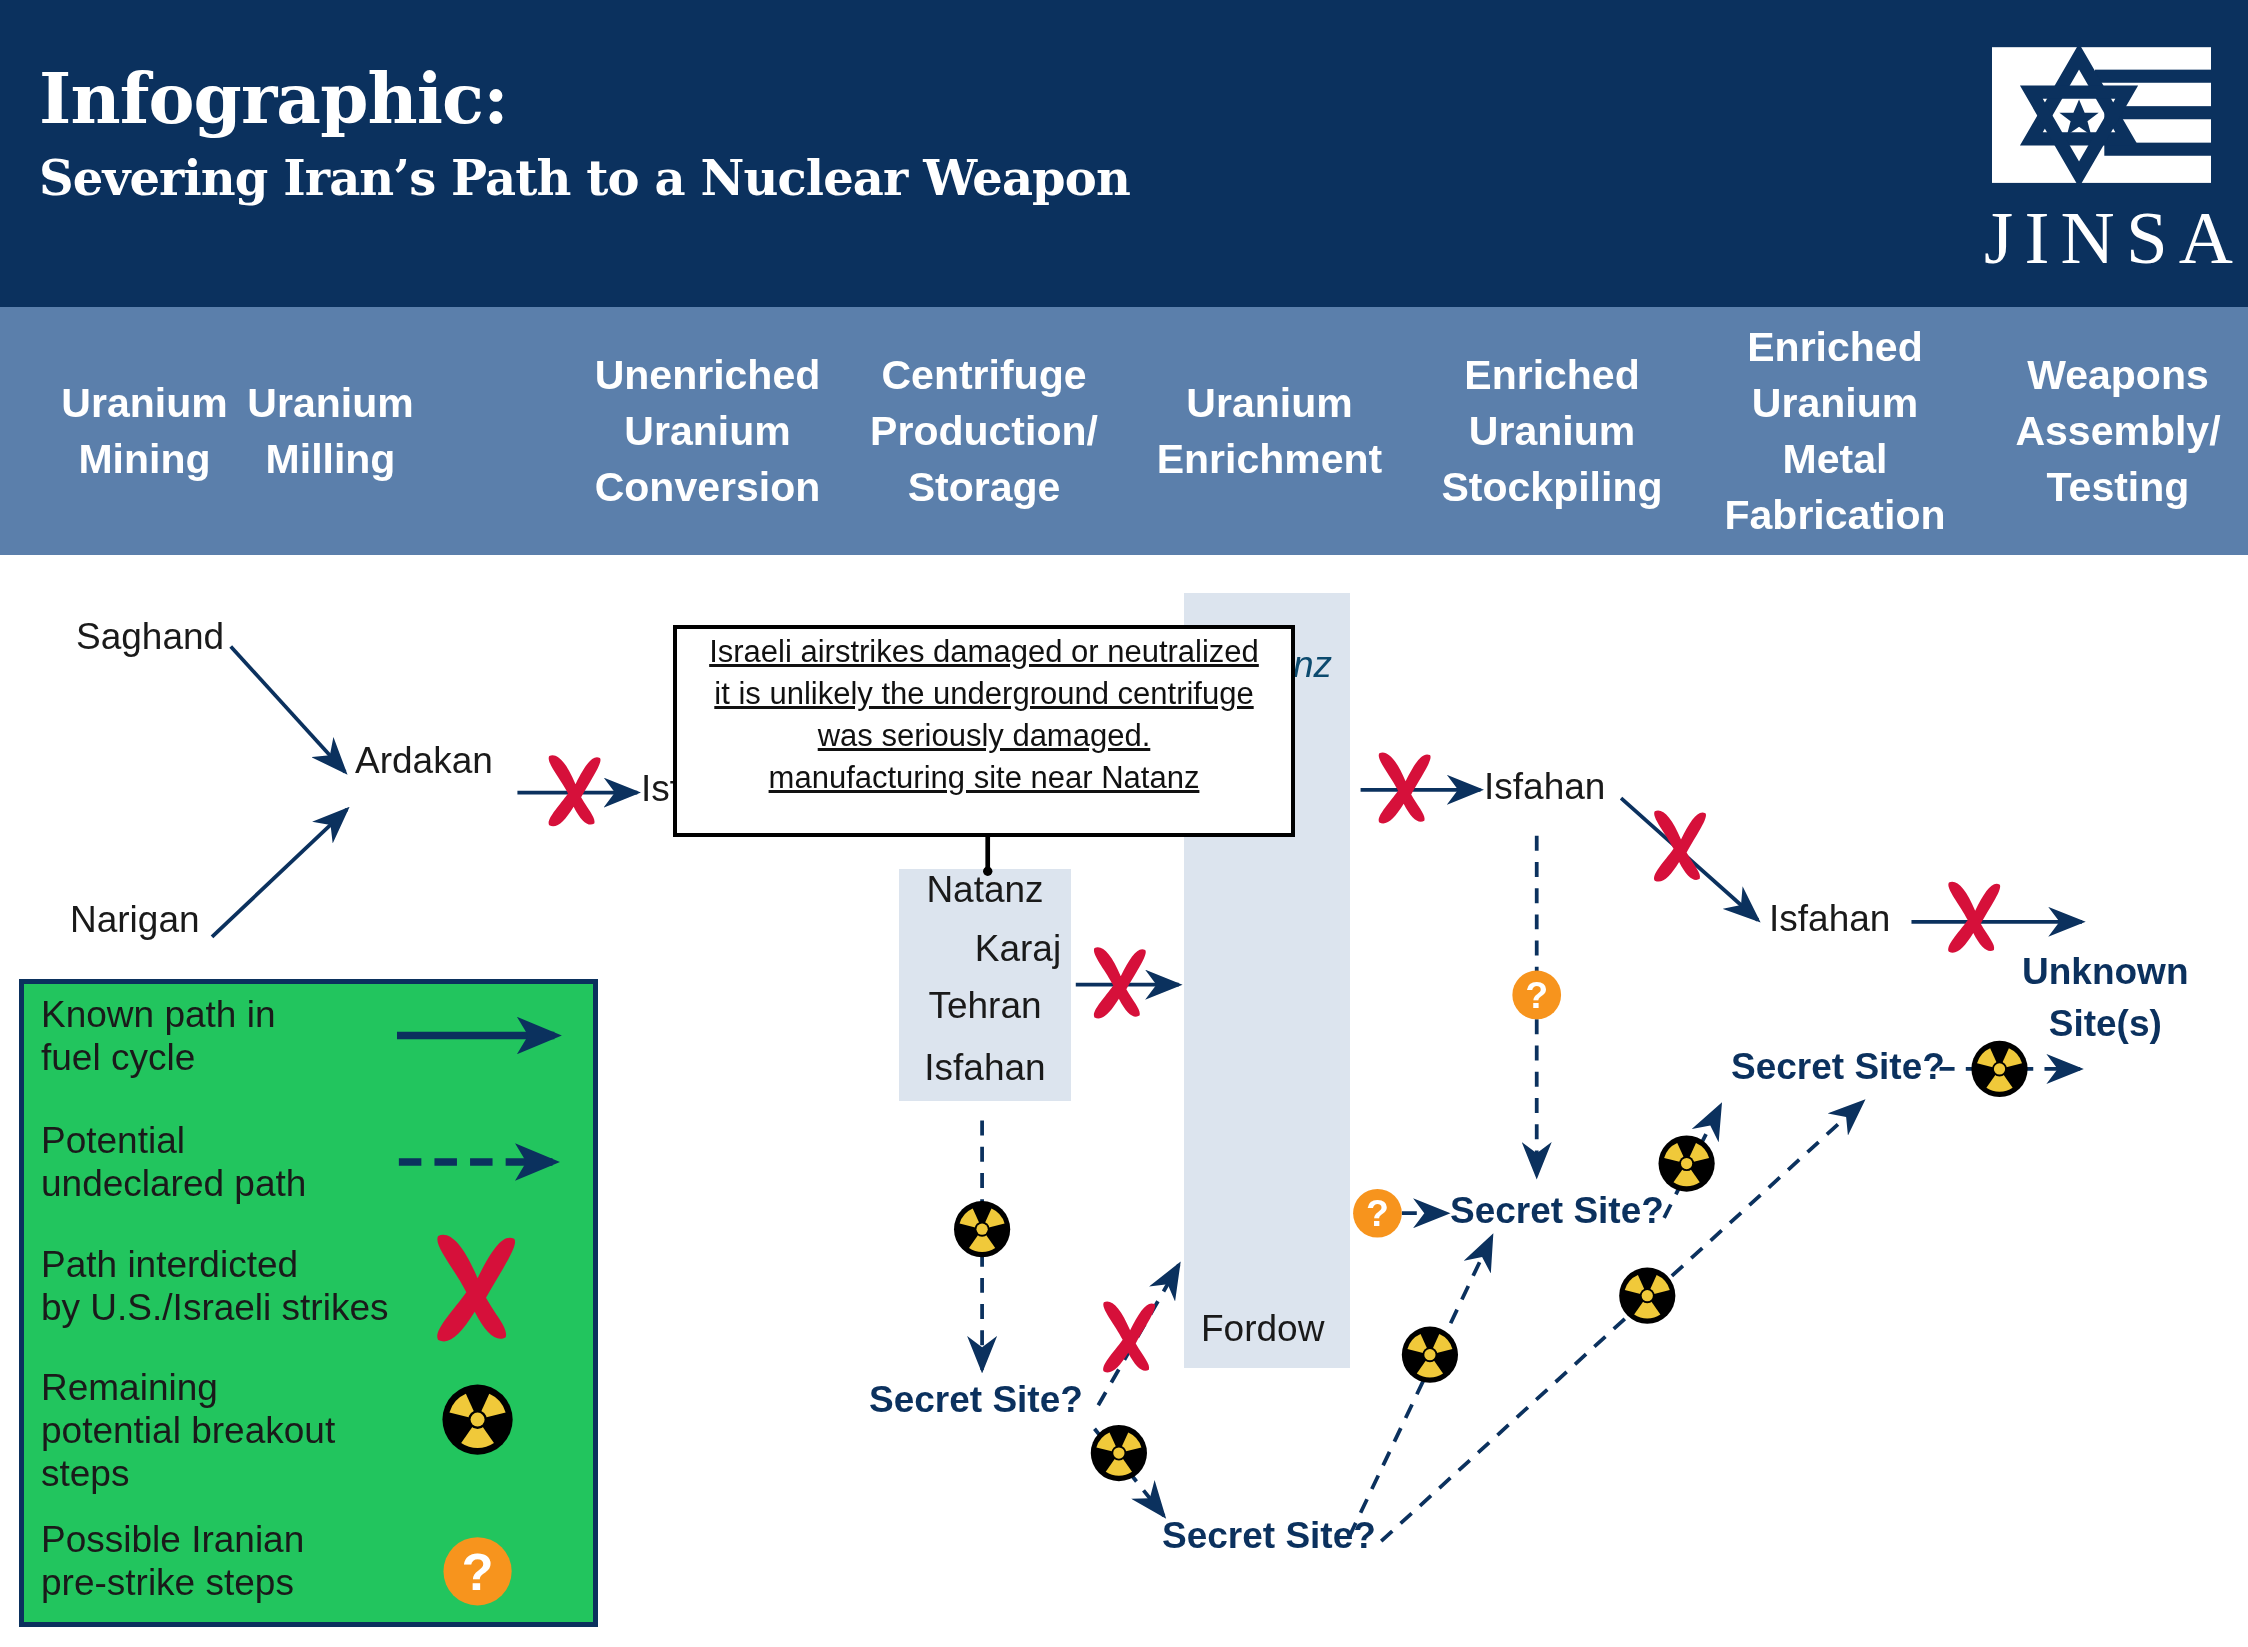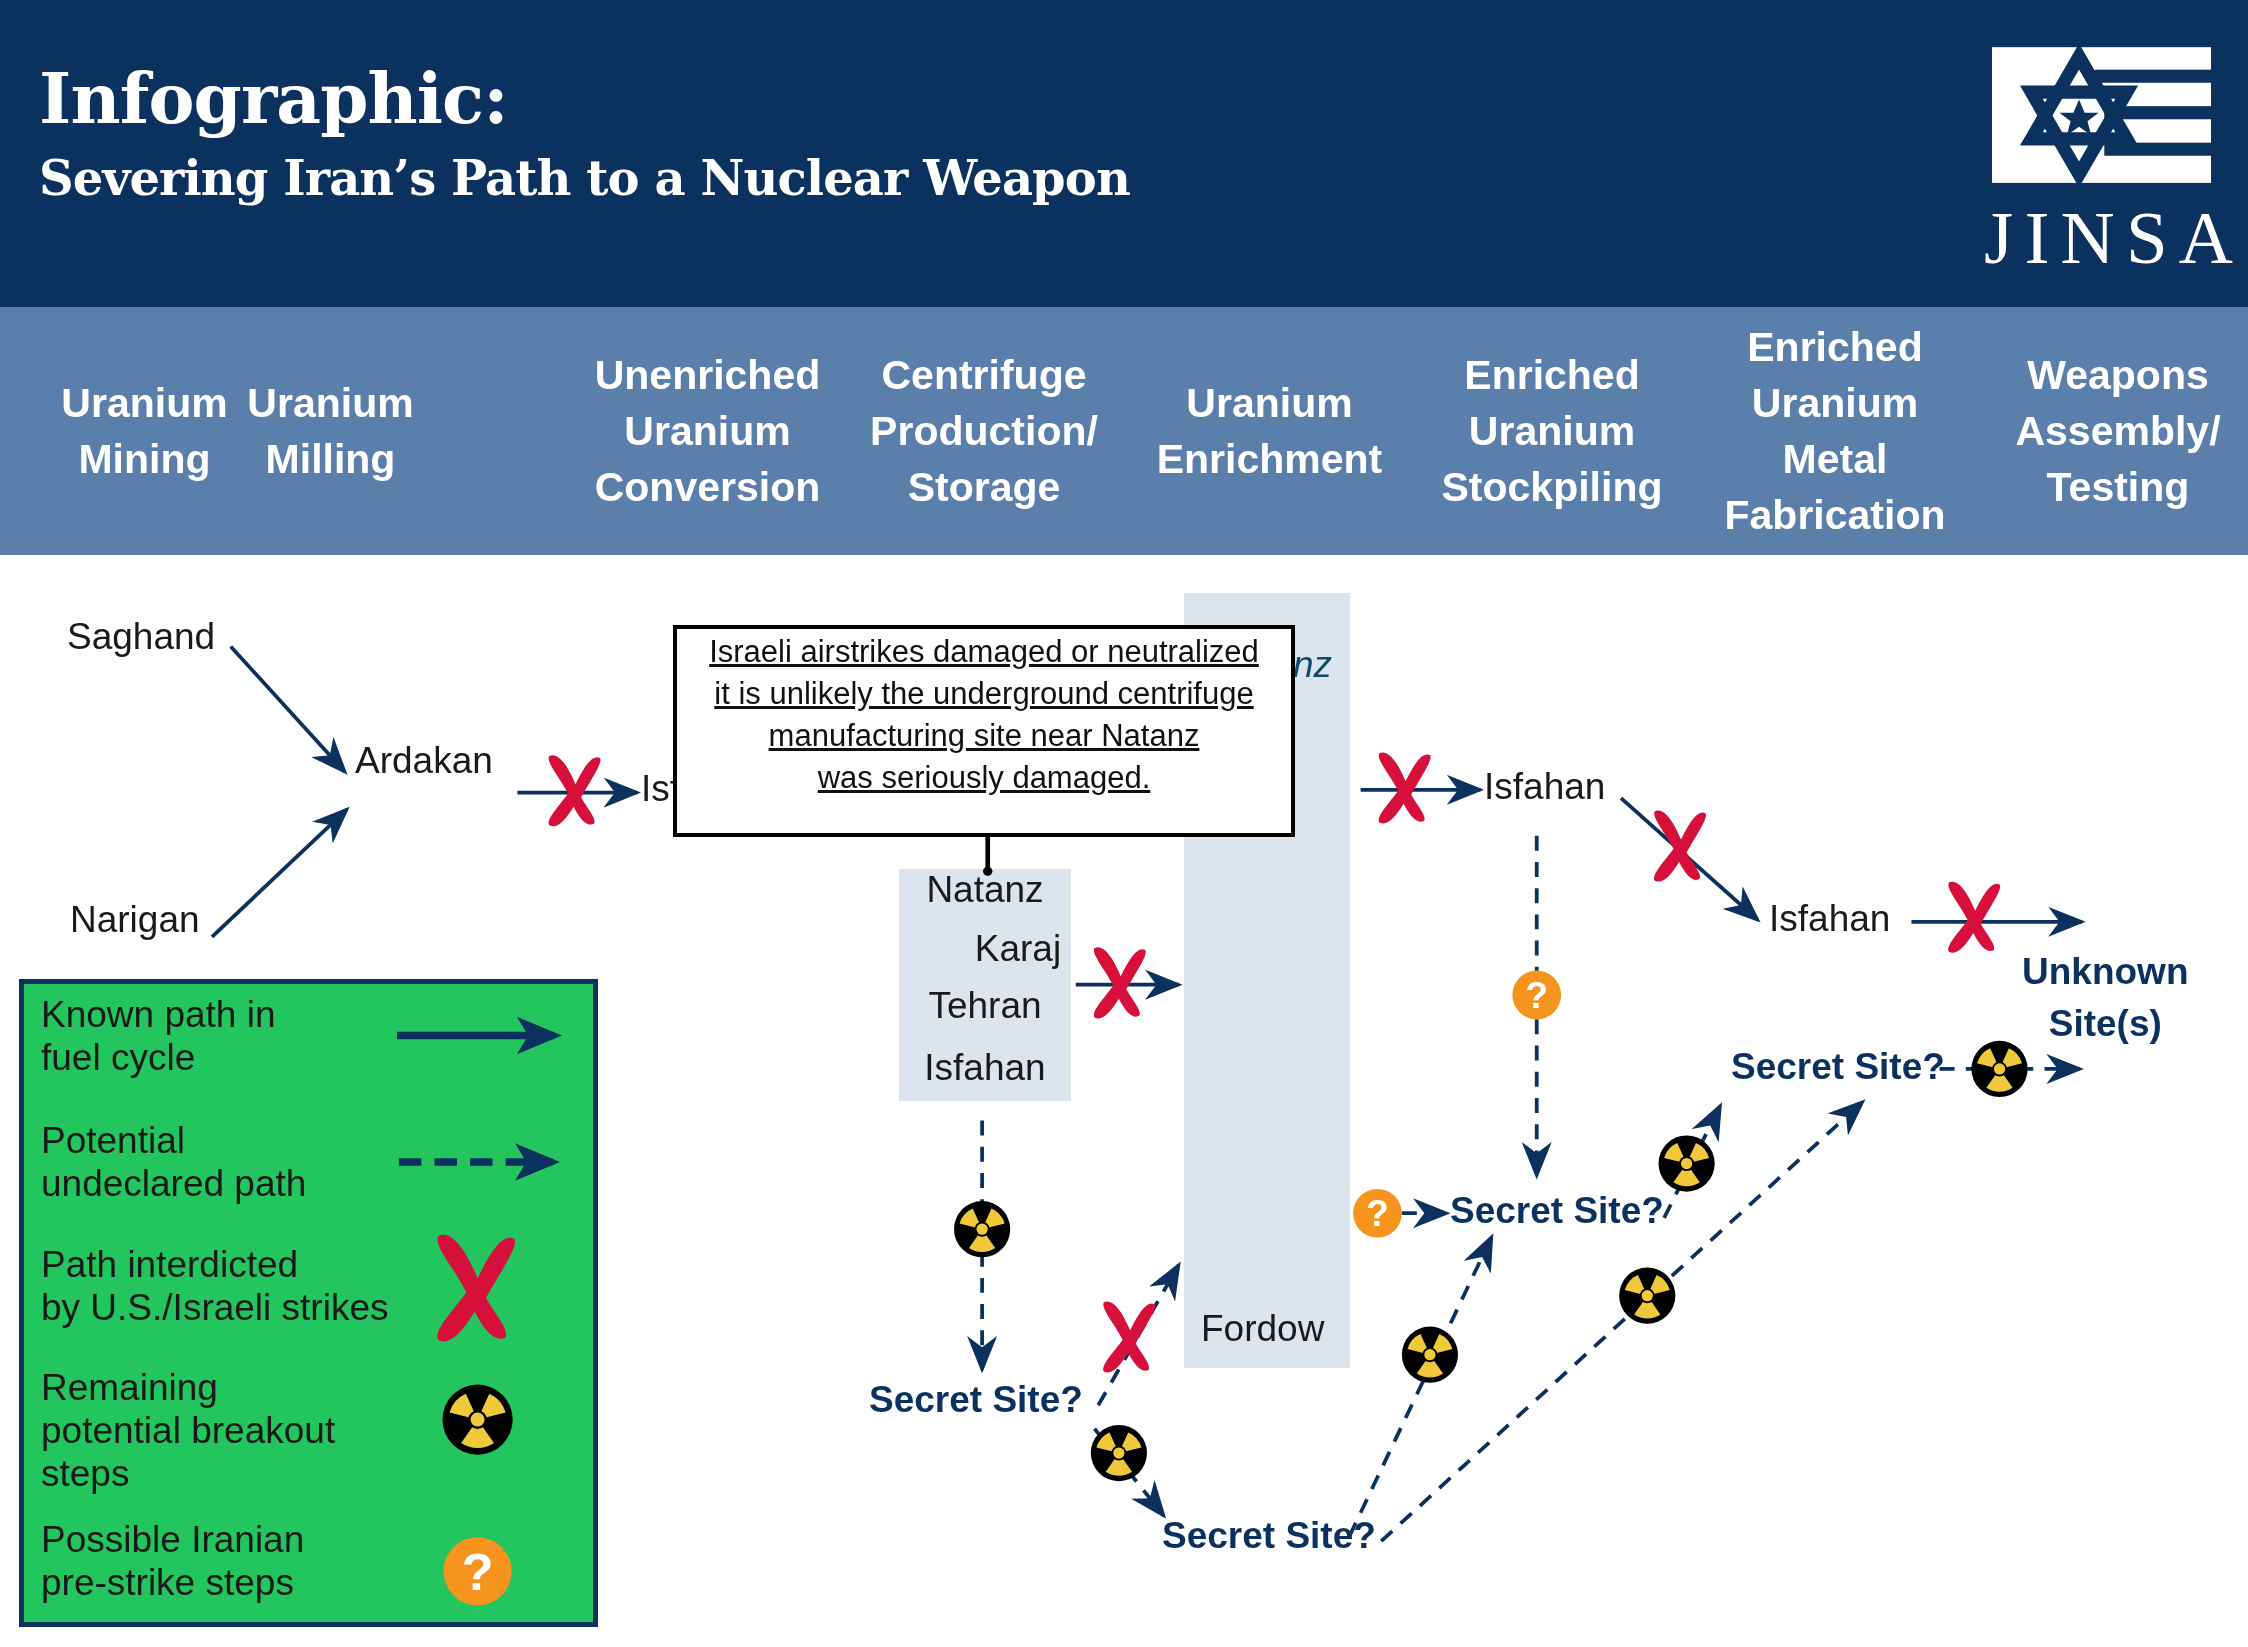--- a/index.html
+++ b/index.html
@@ -137,21 +137,21 @@
   <use href="#rad" x="1194" y="1551"></use>
   <use href="#rad" x="1526" y="1446"></use>
   <use href="#rad" x="1800" y="1242"></use>
   <use href="#rad" x="1758" y="1383"></use>
   <use href="#rad" x="2134" y="1141"></use>
 
   <use href="#qmark" x="1640" y="1062"></use>
   <use href="#qmark" x="1470" y="1295"></use>
 </svg>
 
-<div class="lbl" style="left:67px;top:616px;">Saghand</div>
+<div class="lbl" style="left:76px;top:616px;">Saghand</div>
 <div class="lbl" style="left:70px;top:899px;">Narigan</div>
 <div class="lbl" style="left:355px;top:740px;">Ardakan</div>
 <div class="lbl" style="left:641px;top:768px;">Isf</div>
 <div class="lbl" style="left:1293px;top:644px;color:#0c4a6e;font-style:italic;">nz</div>
 
 <div id="centrifuge-sites">
     <div class="lbl" style="left: 899px; width: 172px; text-align: center; top: 869px;">Natanz</div>
     <div class="lbl" style="left: 899px; width: 172px; text-align: center; top: 928px; padding-left: 33px;">Karaj</div>
     <div class="lbl" style="left: 899px; width: 172px; text-align: center; top: 985px;">Tehran</div>
     <div class="lbl" style="left: 899px; width: 172px; text-align: center; top: 1047px;">Isfahan</div>
@@ -167,22 +167,22 @@
 </div>
 
 <div class="site" style="left:869px;top:1379px;">Secret Site?</div>
 <div class="site" style="left:1162px;top:1515px;">Secret Site?</div>
 <div class="site" style="left:1450px;top:1190px;">Secret Site?</div>
 <div class="site" style="left:1731px;top:1046px;">Secret Site?</div>
 
 <div class="callout">
   <div>Israeli airstrikes damaged or neutralized</div>
   <div>it is unlikely the underground centrifuge</div>
+  <div>was seriously damaged.</div>
   <div>manufacturing site near Natanz</div>
-  <div>was seriously damaged.</div>
 </div>
 
 <div class="legend">
   <div id="legend-items">
       <div class="leg-text" style="white-space: pre-line; top: 9.4px;">Known path in
 fuel cycle</div>
       <div class="leg-text" style="white-space: pre-line; top: 135px;">Potential
 undeclared path</div>
       <div class="leg-text" style="white-space: pre-line; top: 259px;">Path interdicted
 by U.S./Israeli strikes</div>

